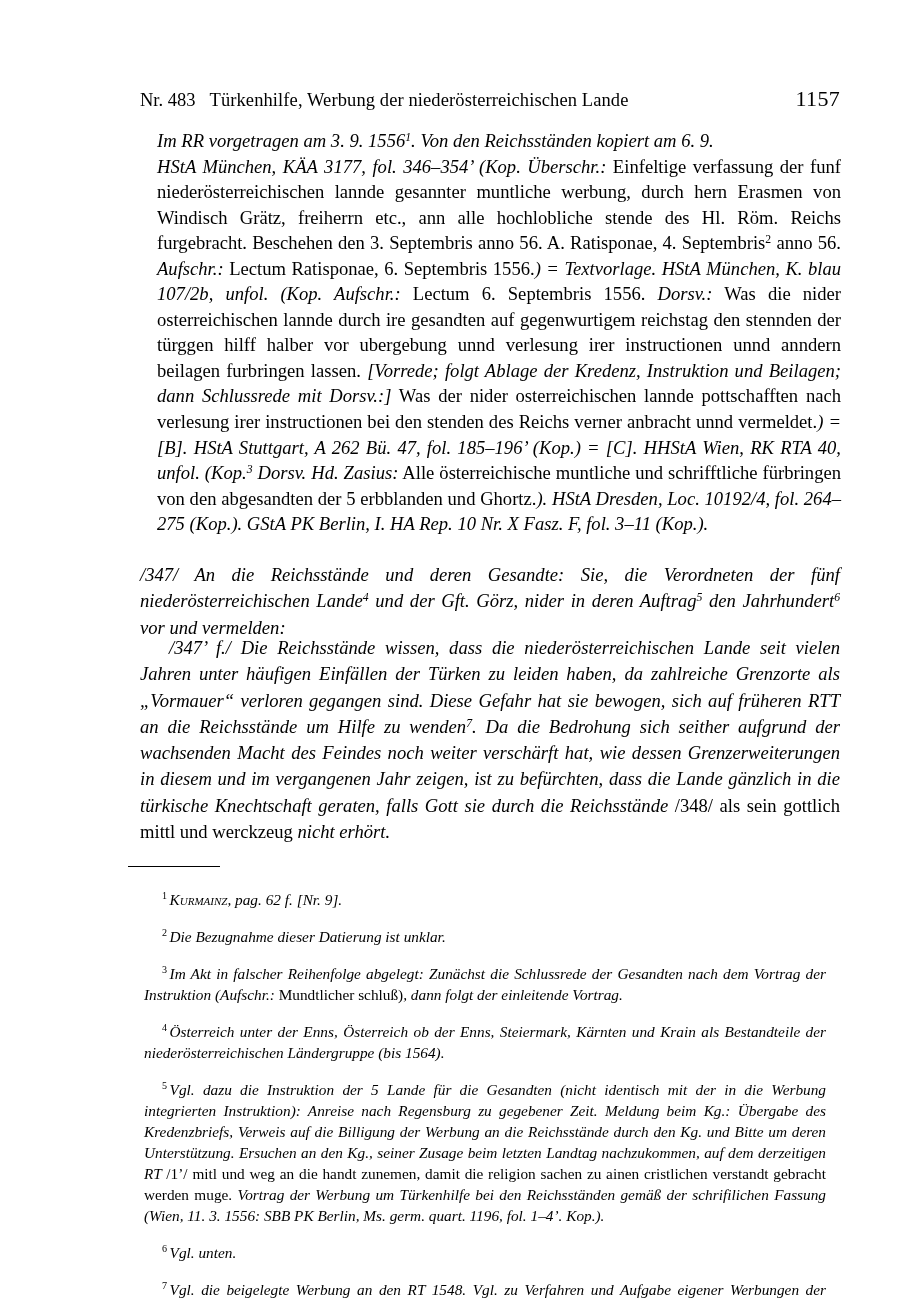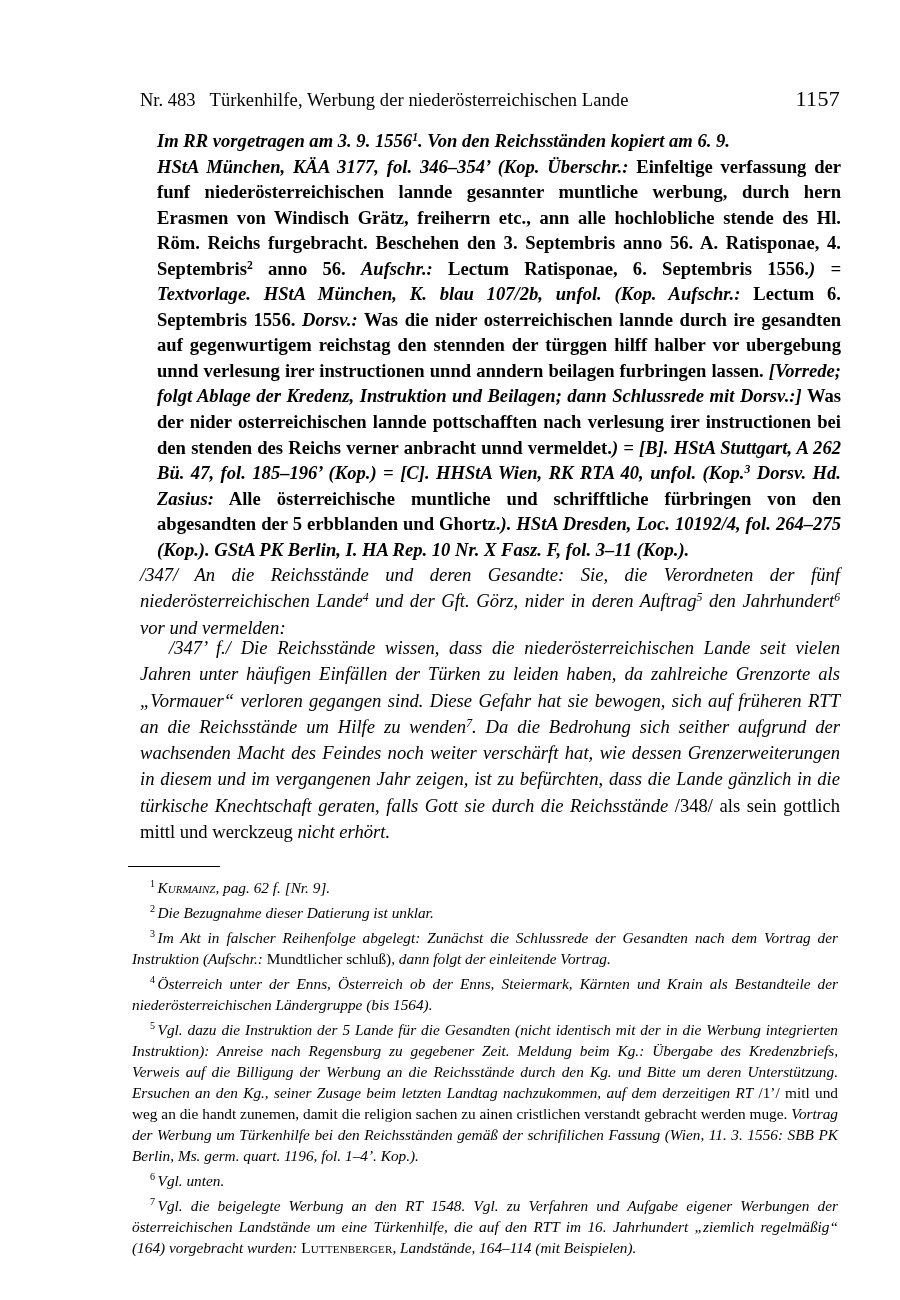--- a/index.html
+++ b/index.html
@@ -50,21 +50,20 @@
   .headnote {
     position: absolute;
     top: 128px;
     left: 157px;
     width: 684px;
     font-size: 18.6px;
     line-height: 25.55px;
     text-align: justify;
     text-justify: inter-word;
     hyphens: none;
-    font-weight: bold;
   }
   .headnote > span { display: inline; }
 
   i, .it { font-style: italic; }
   .rm { font-style: normal; }
 
   sup {
     font-size: 0.63em;
     line-height: 0;
     vertical-align: 0.52em;
@@ -98,21 +97,21 @@
     top: 873px;
     left: 128px;
     width: 714px;
     font-size: 15.3px;
     line-height: 21.0px;
     text-align: justify;
     hyphens: none;
   }
   .fn {
     text-indent: 18px;
-    margin: 4px;
+    margin: 16px;
   }
   .fn-mark {
     font-size: 0.66em;
     line-height: 0;
     vertical-align: 0.55em;
     font-style: normal;
     margin-right: 2.5px;
   }
   .sc {
     font-variant: small-caps;

